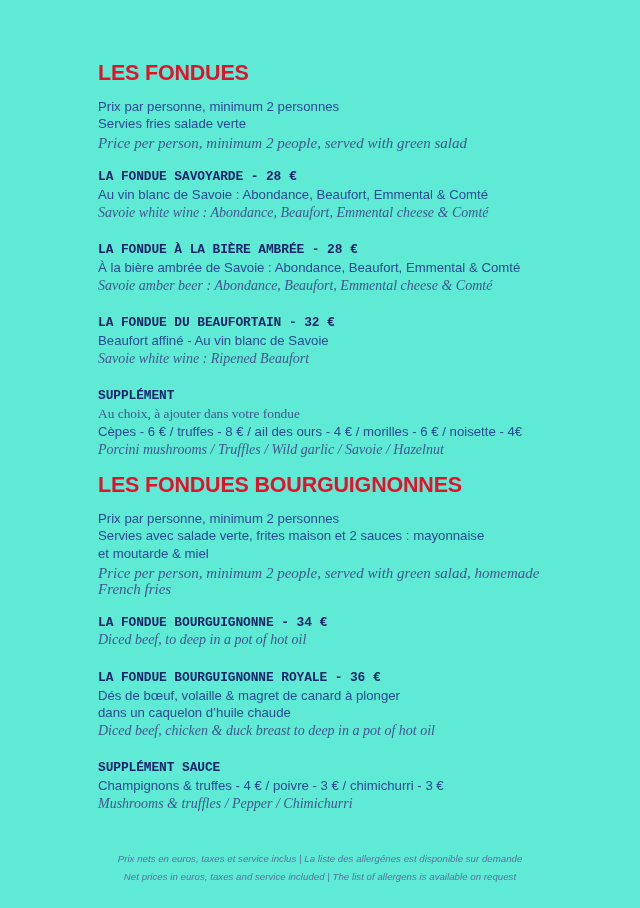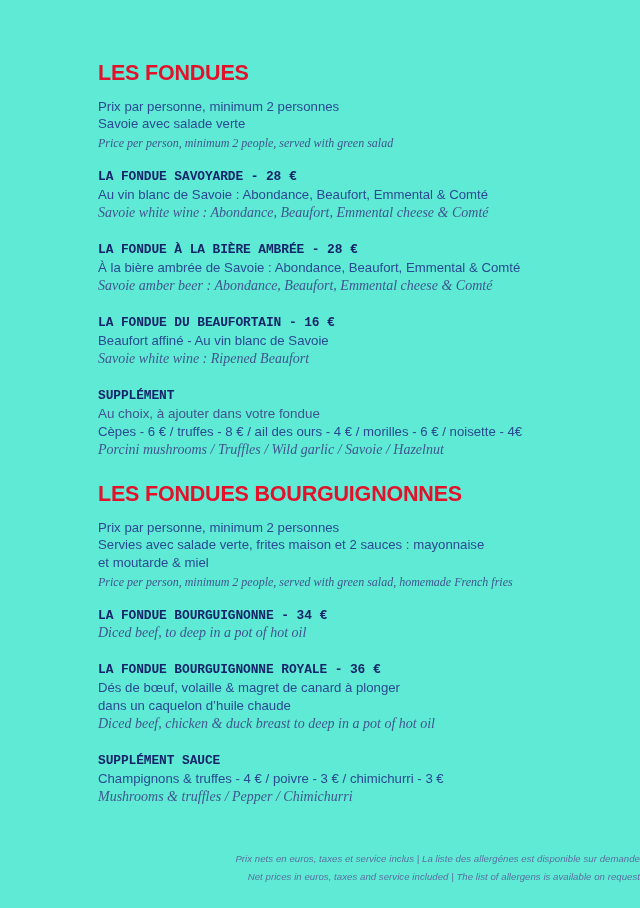--- a/index.html
+++ b/index.html
@@ -43,21 +43,21 @@
   .intro .fr {
     color: #2B4A92;
     font-size: 13.2px;
     line-height: 17.6px;
     font-family: "Liberation Sans", sans-serif;
   }
   .intro .en {
     color: #41568F;
     font-family: "Liberation Serif", serif;
     font-style: italic;
-    font-size: 12px;
+    font-size: 15px;
     line-height: 16.4px;
     margin-top: 2px;
   }
 
   
   .dish {
     margin: 0 0 20px 0;
   }
   .dish-name {
     color: #15256A;
@@ -79,75 +79,75 @@
     color: #41568F;
     font-family: "Liberation Serif", serif;
     font-style: italic;
     font-size: 14px;
     line-height: 16.4px;
     margin-top: 1px;
   }
   
   .serif-note {
     color: #41568F;
-    font-family: Liberation Sans, sans-serif;
+    font-family: Liberation Serif, serif;
     font-style: normal;
     font-size: 13.4px;
     line-height: 18px;
     margin-top: 1px;
   }
-  .dish.last-of-section { margin-bottom: 25px; }
+  .dish.last-of-section { margin-bottom: 16px; }
 
   .gap-before-section { margin-top: 0px; }
 
   
   .footer {
     position: absolute;
     left: 0;
     right: 0;
     bottom: 22px;
-    text-align: right;
+    text-align: center;
   }
   .footer-line {
     color: #5C6EA0;
     font-family: "Liberation Sans", sans-serif;
     font-style: italic;
     font-size: 9.6px;
     line-height: 18px;
     letter-spacing: 0.05px;
     white-space: nowrap;
   }
 </style>
 </head>
 <body>
 
 <div class="page">
 
   <h1 class="section-title">LES FONDUES</h1>
 
   <div class="intro">
     <div class="fr">Prix par personne, minimum 2 personnes</div>
-    <div class="fr">Savoie avec salade verte</div>
+    <div class="fr">Servies fries salade verte</div>
     <div class="en">Price per person, minimum 2 people, served with green salad</div>
   </div>
 
   <div class="dish">
     <div class="dish-name">LA FONDUE SAVOYARDE - 28 €</div>
     <div class="dish-desc">Au vin blanc de Savoie : Abondance, Beaufort, Emmental &amp; Comté</div>
     <div class="dish-trans">Savoie white wine : Abondance, Beaufort, Emmental cheese &amp; Comté</div>
   </div>
 
   <div class="dish">
     <div class="dish-name">LA FONDUE À LA BIÈRE AMBRÉE - 28 €</div>
     <div class="dish-desc">À la bière ambrée de Savoie : Abondance, Beaufort, Emmental &amp; Comté</div>
     <div class="dish-trans">Savoie amber beer : Abondance, Beaufort, Emmental cheese &amp; Comté</div>
   </div>
 
   <div class="dish">
-    <div class="dish-name">LA FONDUE DU BEAUFORTAIN - 16 €</div>
+    <div class="dish-name">LA FONDUE DU BEAUFORTAIN - 32 €</div>
     <div class="dish-desc">Beaufort affiné - Au vin blanc de Savoie</div>
     <div class="dish-trans">Savoie white wine : Ripened Beaufort</div>
   </div>
 
   <div class="dish last-of-section">
     <div class="dish-name">SUPPLÉMENT</div>
     <div class="serif-note">Au choix, à ajouter dans votre fondue</div>
     <div class="dish-desc">Cèpes - 6 € / truffes - 8 € / ail des ours - 4 € / morilles - 6 € / noisette - 4€</div>
     <div class="dish-trans">Porcini mushrooms / Truffles / Wild garlic / Savoie / Hazelnut</div>
   </div>

